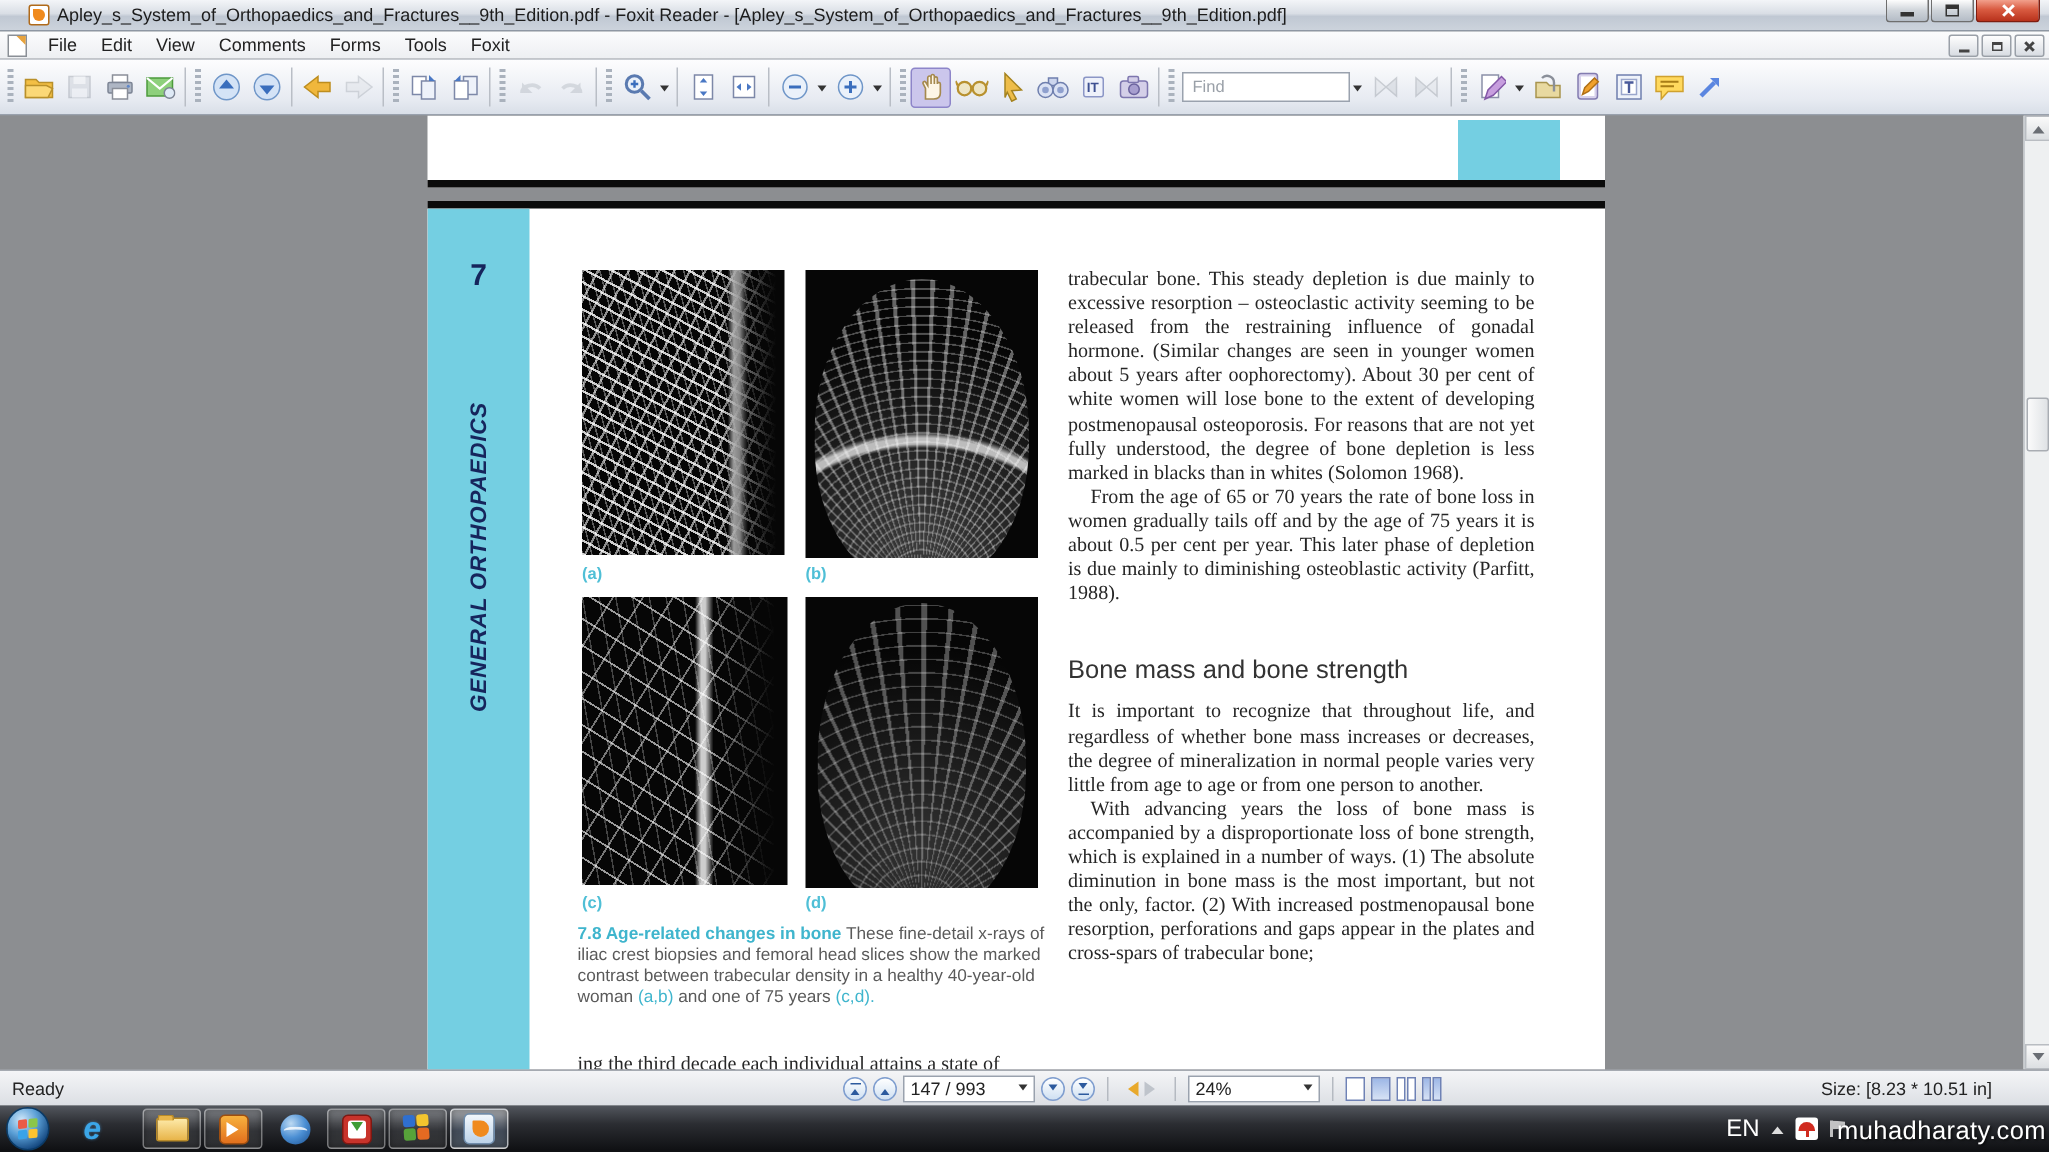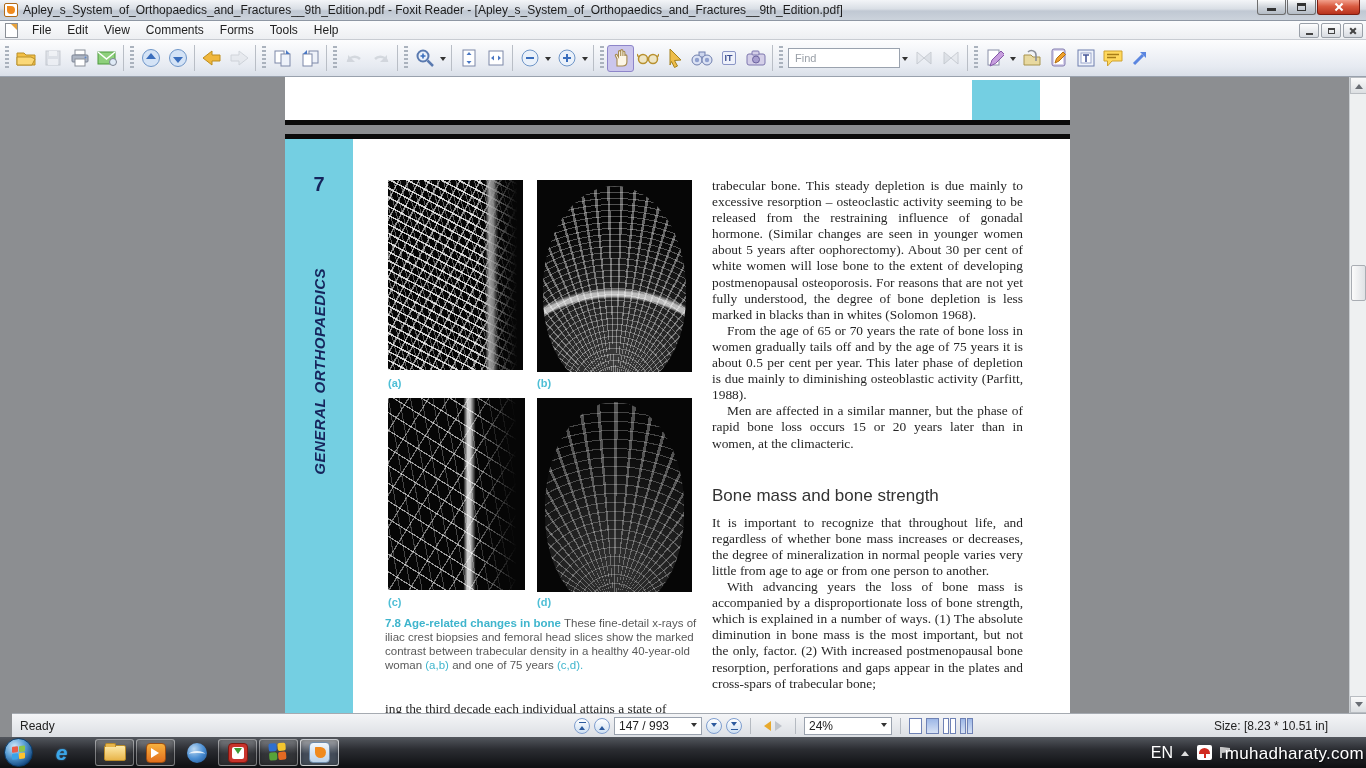--- a/index.html
+++ b/index.html
@@ -2,21 +2,21 @@
 <html><head>
 <meta charset="utf-8">
 <style>
   *{margin:0;padding:0;box-sizing:border-box}
   html,body{width:1366px;height:768px;overflow:hidden}
   body{font-family:"Liberation Sans",sans-serif;position:relative;background:#8c8e91;font-size:12px}
 
   
   .titlebar{position:absolute;top:0;left:0;right:0;height:21px;
     background:linear-gradient(#f3f5f8,#d9dee5 45%,#c0c8d3 55%,#ccd3dc);
-    border-bottom:1px solid #8e97a3;display:flex;align-items:center;padding:0 4px;color:#1c1c1c}
+    border-bottom:1px solid #8e97a3;display:flex;align-items:center;padding:0 19px;color:#1c1c1c}
   .app-ico{width:14px;height:14px;margin-right:5px;position:relative;background:#fff;border:1px solid #b06a1a;border-radius:2px}
   .app-ico::after{content:"";position:absolute;left:2px;top:2px;width:8px;height:8px;background:#f08a1d;border-radius:0 70% 70% 70%}
   .title-text{font-size:12px;white-space:nowrap;overflow:hidden}
   .win-btns{position:absolute;right:6px;top:0;display:flex}
   .wbtn{width:29px;height:15px;border:1px solid #6e6e6e;border-top:none;display:flex;align-items:center;justify-content:center;
     background:linear-gradient(#fdfdfd,#cfd4da 50%,#b4bcc6);border-radius:0 0 3px 3px;margin-left:1px;position:relative}
   .wbtn.close{width:43px;background:linear-gradient(#f2a08c,#d95b41 45%,#b8321c);border-color:#7e1d10}
   .glyph-min{width:9px;height:3px;background:#333;margin-top:5px}
   .glyph-max{width:9px;height:8px;border:1px solid #333;border-top:3px solid #333}
   .glyph-x{position:relative;width:10px;height:10px}
@@ -107,21 +107,21 @@
   .vscroll{position:absolute;right:0;top:0;width:17px;height:100%;background:#eef0f1;border-left:1px solid #c9cdd1}
   .sb-btn{position:absolute;left:0;width:17px;height:17px;background:linear-gradient(#fafafa,#dcdfe2);border:1px solid #b9bdc2;
     display:flex;align-items:center;justify-content:center}
   .sb-up{top:0}.sb-down{bottom:0}
   .tri-up-g{width:0;height:0;border:4px solid transparent;border-bottom:5px solid #6a6e74;margin-bottom:3px}
   .tri-dn-g{width:0;height:0;border:4px solid transparent;border-top:5px solid #6a6e74;margin-top:3px}
   .sb-thumb{position:absolute;left:1px;top:188px;width:15px;height:36px;background:linear-gradient(90deg,#fbfbfb,#dfe2e5);
     border:1px solid #a9adb3;border-radius:2px}
 
   
-  .statusbar{position:absolute;top:713px;left:12px;right:0;height:24px;
+  .statusbar{position:absolute;top:713px;left:0;right:0;height:24px;
     background:linear-gradient(#f4f5f7,#dcdfe4);border-top:1px solid #a5aab1;display:flex;align-items:center;color:#222}
   .sb-ready{margin-left:8px;font-size:12px}
   .sb-center{position:absolute;left:562px;top:0;height:24px;display:flex;align-items:center;gap:4px}
   .circ{width:16px;height:16px;border-radius:50%;border:1px solid #7f9ecf;background:linear-gradient(#ffffff,#cfe0f2);
     display:flex;align-items:center;justify-content:center;flex-direction:column}
   .c-up{width:0;height:0;border:3px solid transparent;border-bottom:4px solid #2c5a9e}
   .c-dn{width:0;height:0;border:3px solid transparent;border-top:4px solid #2c5a9e}
   .c-bar{width:7px;height:1.5px;background:#2c5a9e}
   .pagebox,.zoombox{height:18px;border:1px solid #9aa2ae;background:#fff;display:flex;align-items:center;
     padding:0 4px;font-size:12px;gap:6px}
@@ -199,21 +199,21 @@
 </div>
 
 <div class="menubar">
   <div class="doc-ico"></div>
   <span class="menu-item">File</span>
   <span class="menu-item">Edit</span>
   <span class="menu-item">View</span>
   <span class="menu-item">Comments</span>
   <span class="menu-item">Forms</span>
   <span class="menu-item">Tools</span>
-  <span class="menu-item">Help</span>
+  <span class="menu-item">Foxit</span>
   <div class="mdi-btns">
     <div class="mdibtn">
         <div class="g-min2"></div>
       </div>
     <div class="mdibtn">
         <div class="g-rest"></div>
       </div>
     <div class="mdibtn">
         <div class="g-x2"></div>
       </div>
@@ -473,21 +473,20 @@
     <div class="fig-label" style="left:103px;top:457px">(c)</div>
     <div class="fig-label" style="left:252px;top:457px">(d)</div>
 
     <div class="caption"><span class="cap-lead">7.8  Age-related changes in bone</span><span> These fine-detail x-rays of iliac crest biopsies and femoral head slices show the marked contrast between trabecular density in a healthy 40-year-old woman </span><span class="cap-cy">(a,b)</span><span> and one of 75 years </span><span class="cap-cy">(c,d).</span></div>
 
     <div class="left-partial">ing the third decade each individual attains a state of</div>
 
     <div class="rightcol">
       <p>trabecular bone. This steady depletion is due mainly to excessive resorption – osteoclastic activity seeming to be released from the restraining influence of gonadal hormone. (Similar changes are seen in younger women about 5 years after oophorectomy). About 30 per cent of white women will lose bone to the extent of developing postmenopausal osteoporosis. For reasons that are not yet fully understood, the degree of bone depletion is less marked in blacks than in whites (Solomon 1968).</p>
       <p class="ind"><span class="it">From the age of 65 or 70 years</span><span> the rate of bone loss in women gradually tails off and by the age of 75 years it is about 0.5 per cent per year. This later phase of depletion is due mainly to diminishing osteoblastic activity (Parfitt, 1988).</span></p>
-      <p class="ind"><span class="it">Men</span><span> are affected in a similar manner, but the phase of rapid bone loss occurs 15 or 20 years later than in women, at the climacteric.</span></p>
       <h2 class="sec-head" style="font-weight:normal">Bone mass and bone strength</h2>
       <p><span>It is important to recognize that throughout life, and regardless of whether </span><span class="it">bone mass</span><span> increases or decreases, the degree of </span><span class="it">mineralization</span><span> in normal people varies very little from age to age or from one person to another.</span></p>
       <p class="ind"><span>With advancing years the loss of bone mass is accompanied by a </span><span class="it">disproportionate loss of bone strength,</span><span> which is explained in a number of ways. (1) The absolute diminution in bone mass is the most important, but not the only, factor. (2) With increased postmenopausal bone resorption, perforations and gaps appear in the plates and cross-spars of trabecular bone;</span></p>
     </div>
   </div>
 
   <div class="vscroll">
     <div class="sb-btn sb-up">
         <div class="tri-up-g"></div>
       </div>

